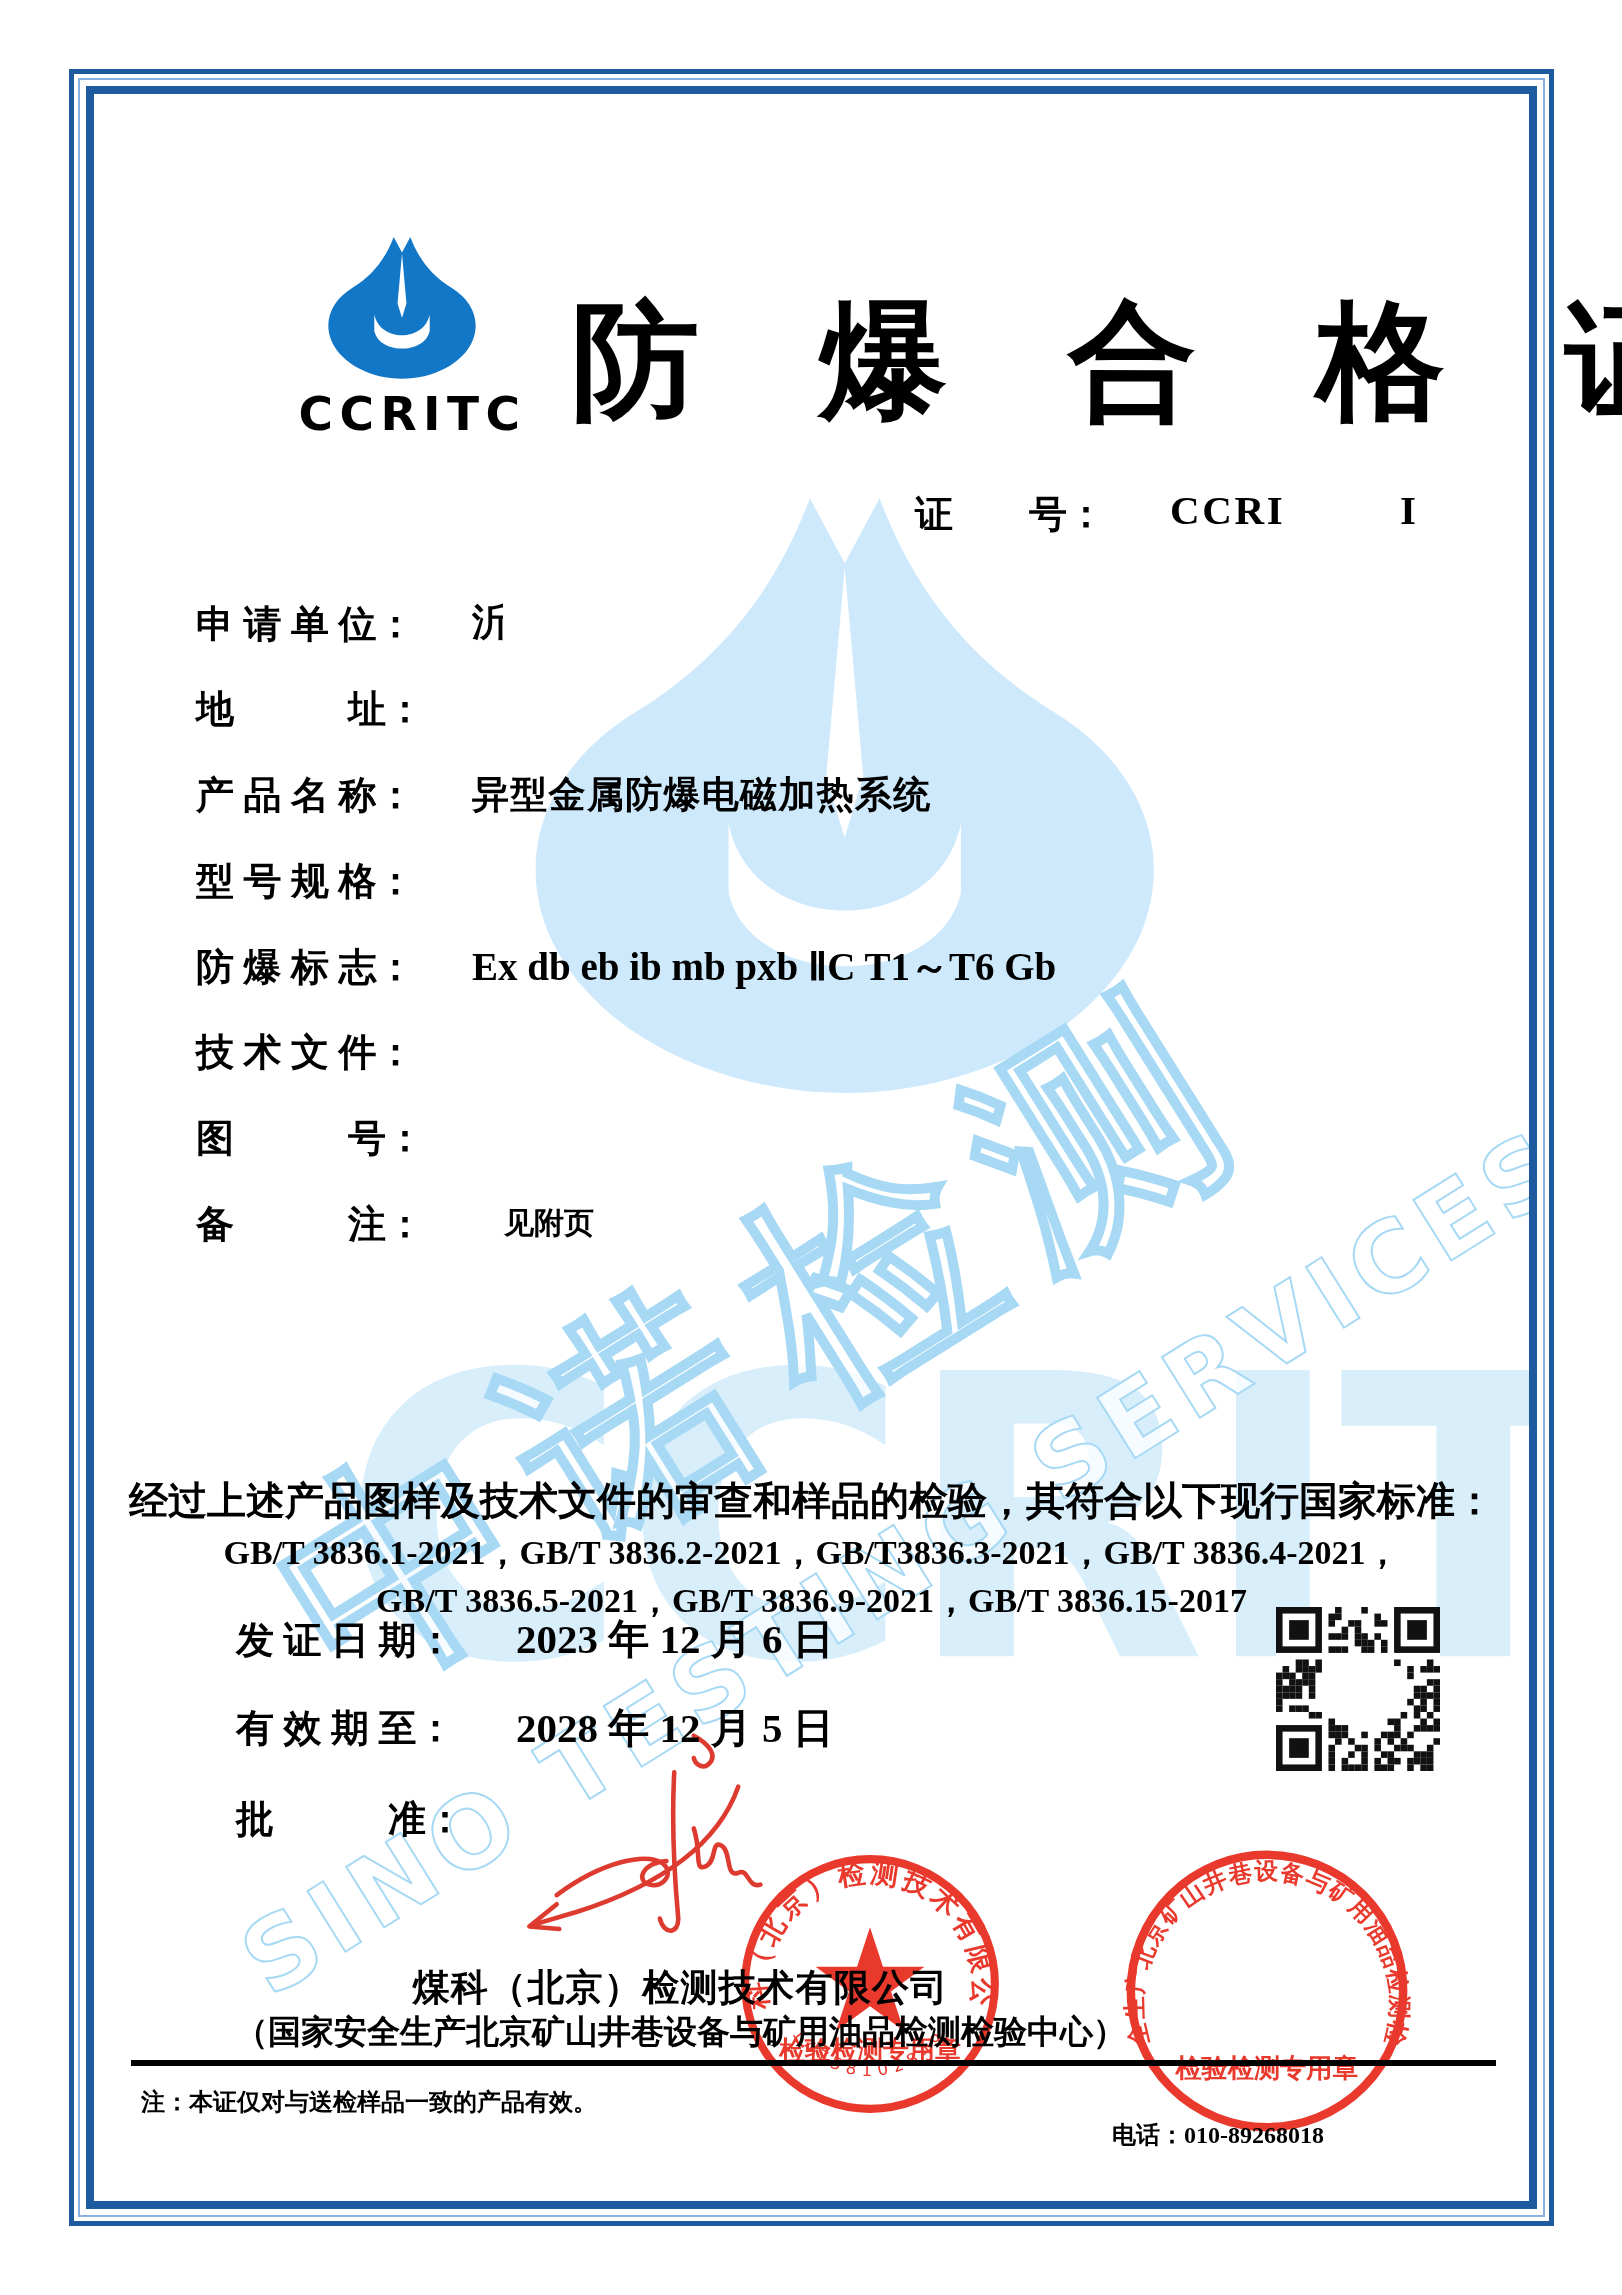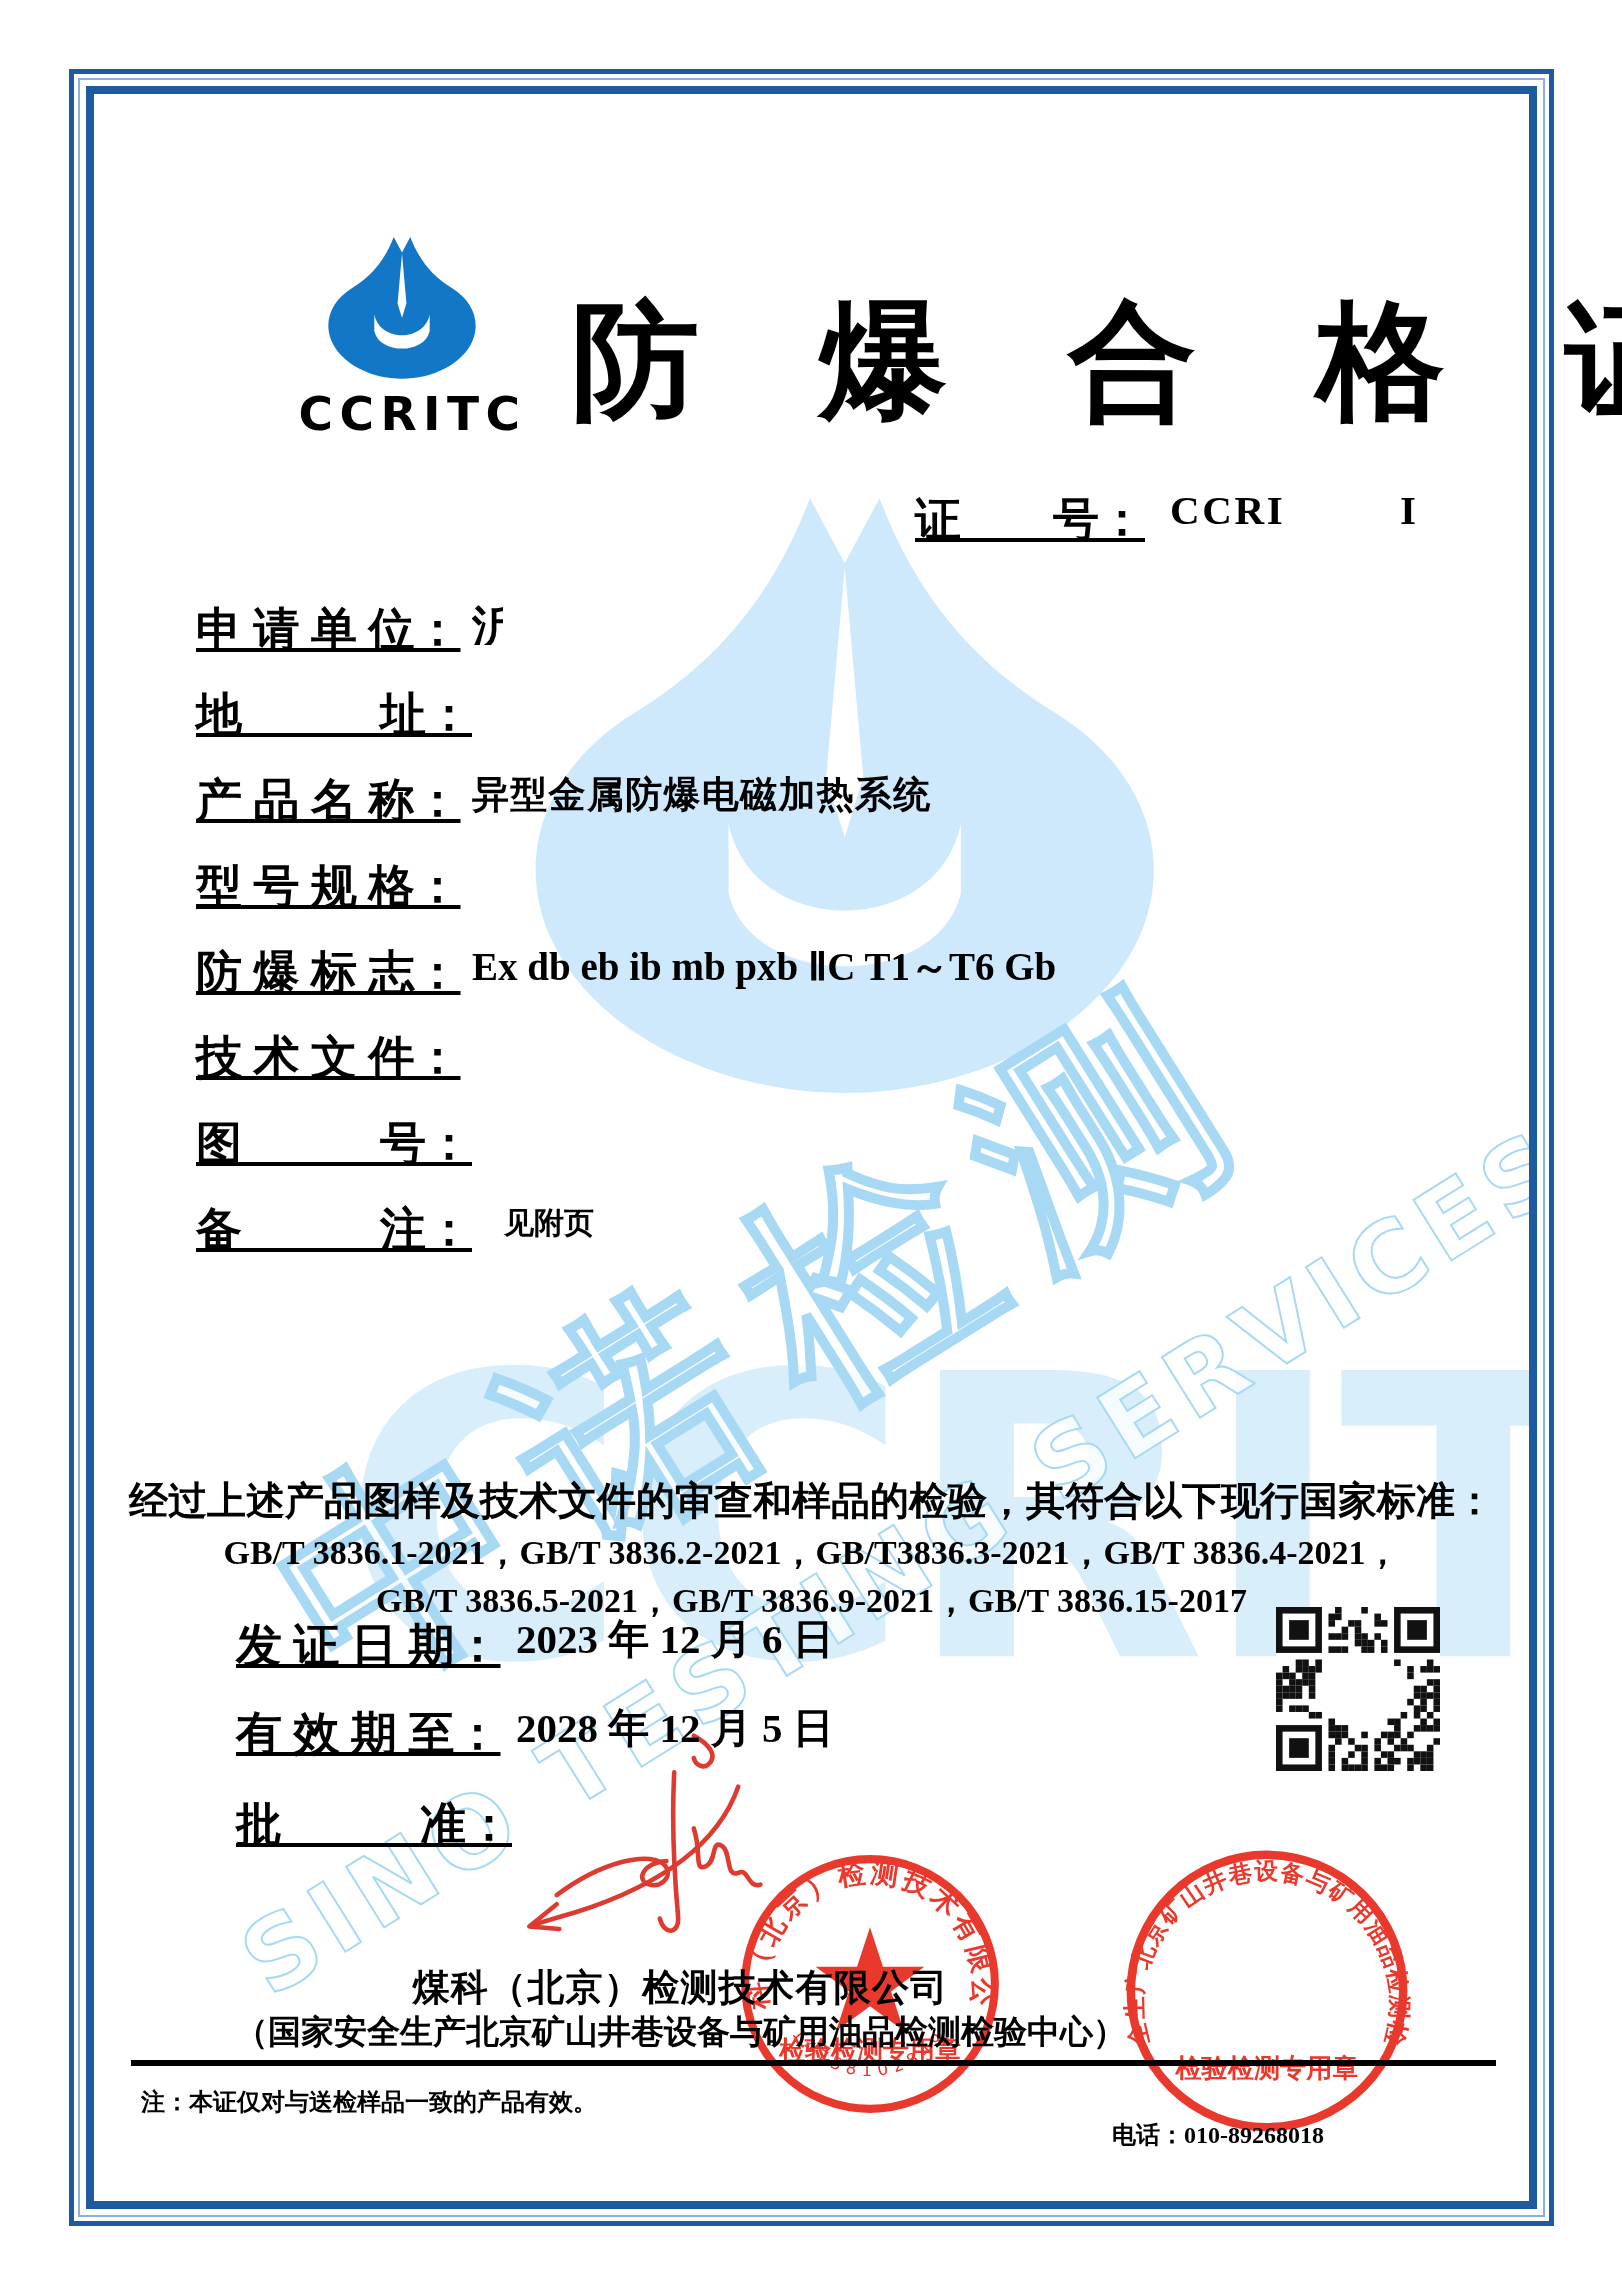--- a/index.html
+++ b/index.html
@@ -7,21 +7,21 @@
         font-family:"Liberation Serif",serif;color:#000;}
   .b-outer{position:absolute;inset:69px;border:5.2px solid #1d5a9e;pointer-events:none;z-index:5;}
   .b-light{position:absolute;inset:78px;border:2.6px solid #8ab1dd;pointer-events:none;z-index:5;}
   .b-inner{position:absolute;inset:86px;border:8.5px solid #1d5a9e;pointer-events:none;z-index:5;}
   .abs{position:absolute;}
   .z1{z-index:1;}
   
   .ccritc-word{font-family:"DejaVu Sans",sans-serif;font-weight:900;font-size:47px;letter-spacing:6.5px;}
   .doc-title{font-family:"DejaVu Sans",sans-serif;font-weight:900;font-size:128px;letter-spacing:38px;white-space:pre;}
   
-  .lbl{font-family:"Liberation Serif",serif;font-weight:bold;font-size:46px;white-space:pre;text-decoration:underline;}
+  .lbl{font-family:"Liberation Serif",serif;font-weight:bold;font-size:38px;white-space:pre;}
   .val-serif{font-family:"Liberation Serif",serif;font-weight:bold;font-size:38px;white-space:pre;}
   .val-sans{font-family:"DejaVu Sans",sans-serif;font-weight:bold;font-size:37px;}
   .statement{font-family:"DejaVu Sans",sans-serif;font-weight:bold;font-size:39px;}
   .stdline{font-family:"Liberation Serif",serif;font-weight:bold;font-size:34px;white-space:pre;}
   .company{font-family:"Liberation Serif",serif;font-weight:bold;}
   .note{font-family:"Liberation Serif",serif;font-weight:bold;font-size:24px;white-space:pre;}
   .clip-frag{display:inline-block;overflow:hidden;vertical-align:top;}
   .stamp{mix-blend-mode:multiply;opacity:.93;}
   .sig{mix-blend-mode:multiply;}
   .wm{pointer-events:none;z-index:0;}

